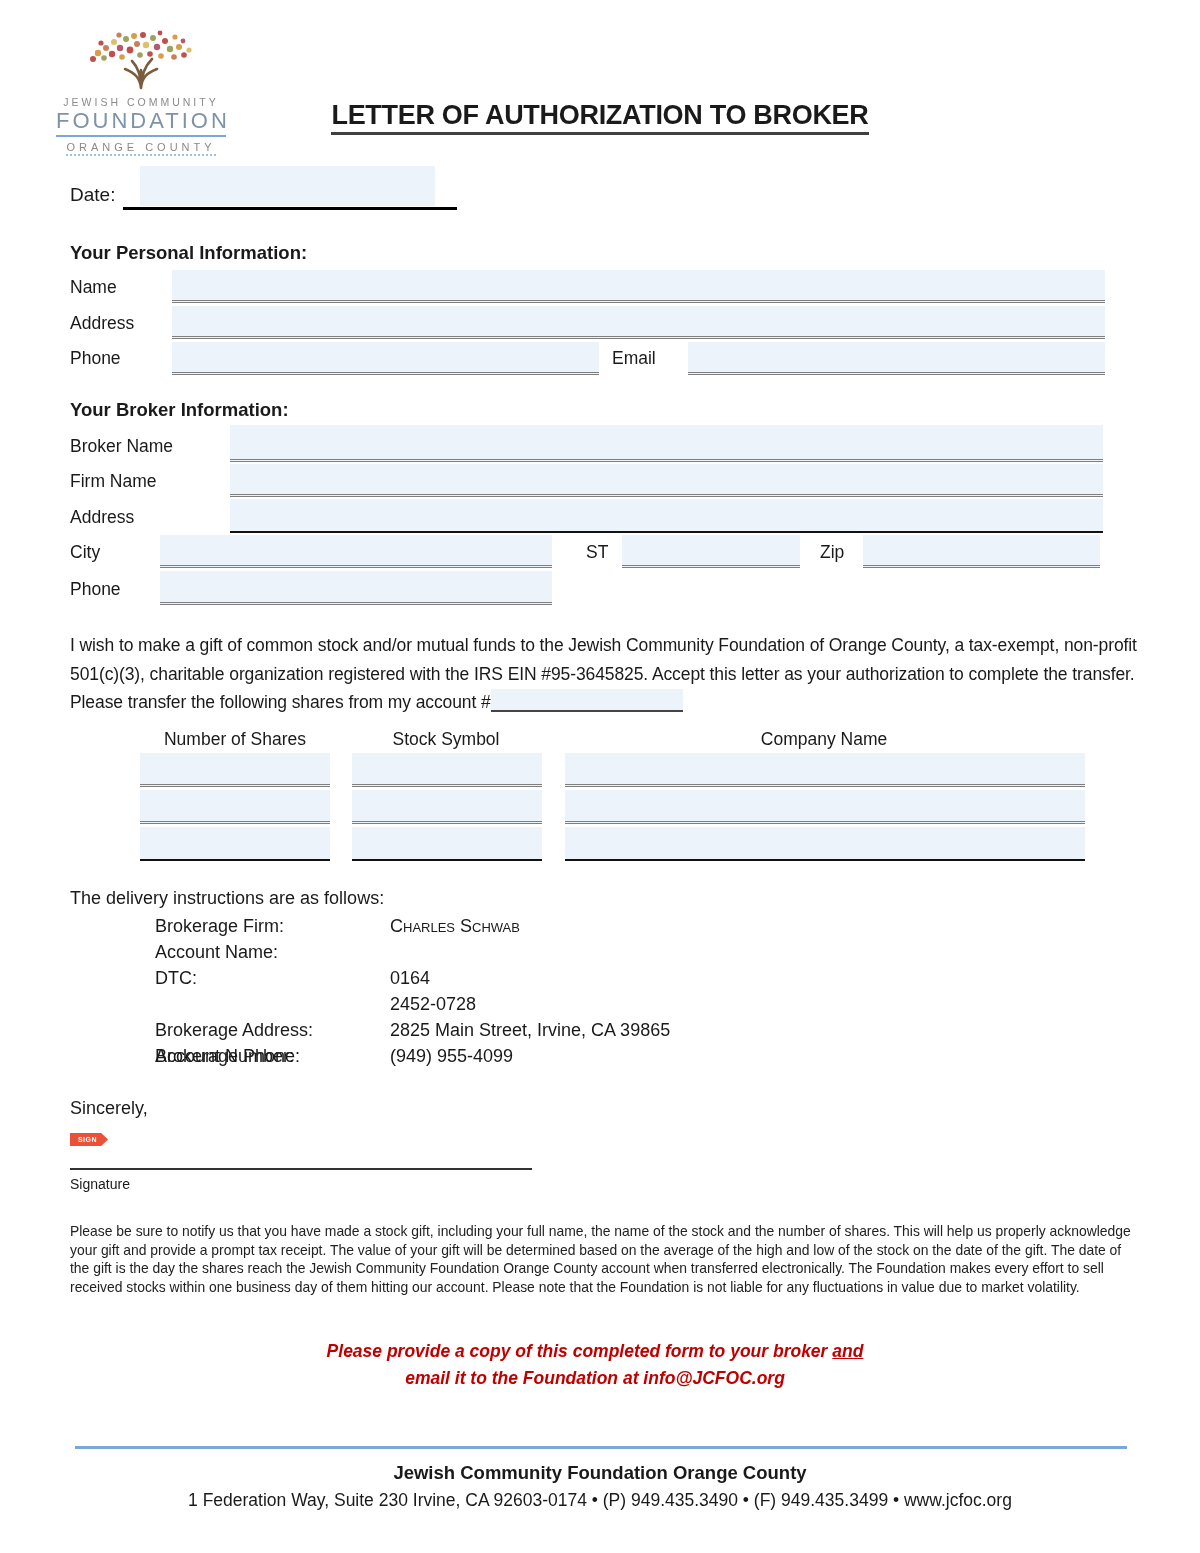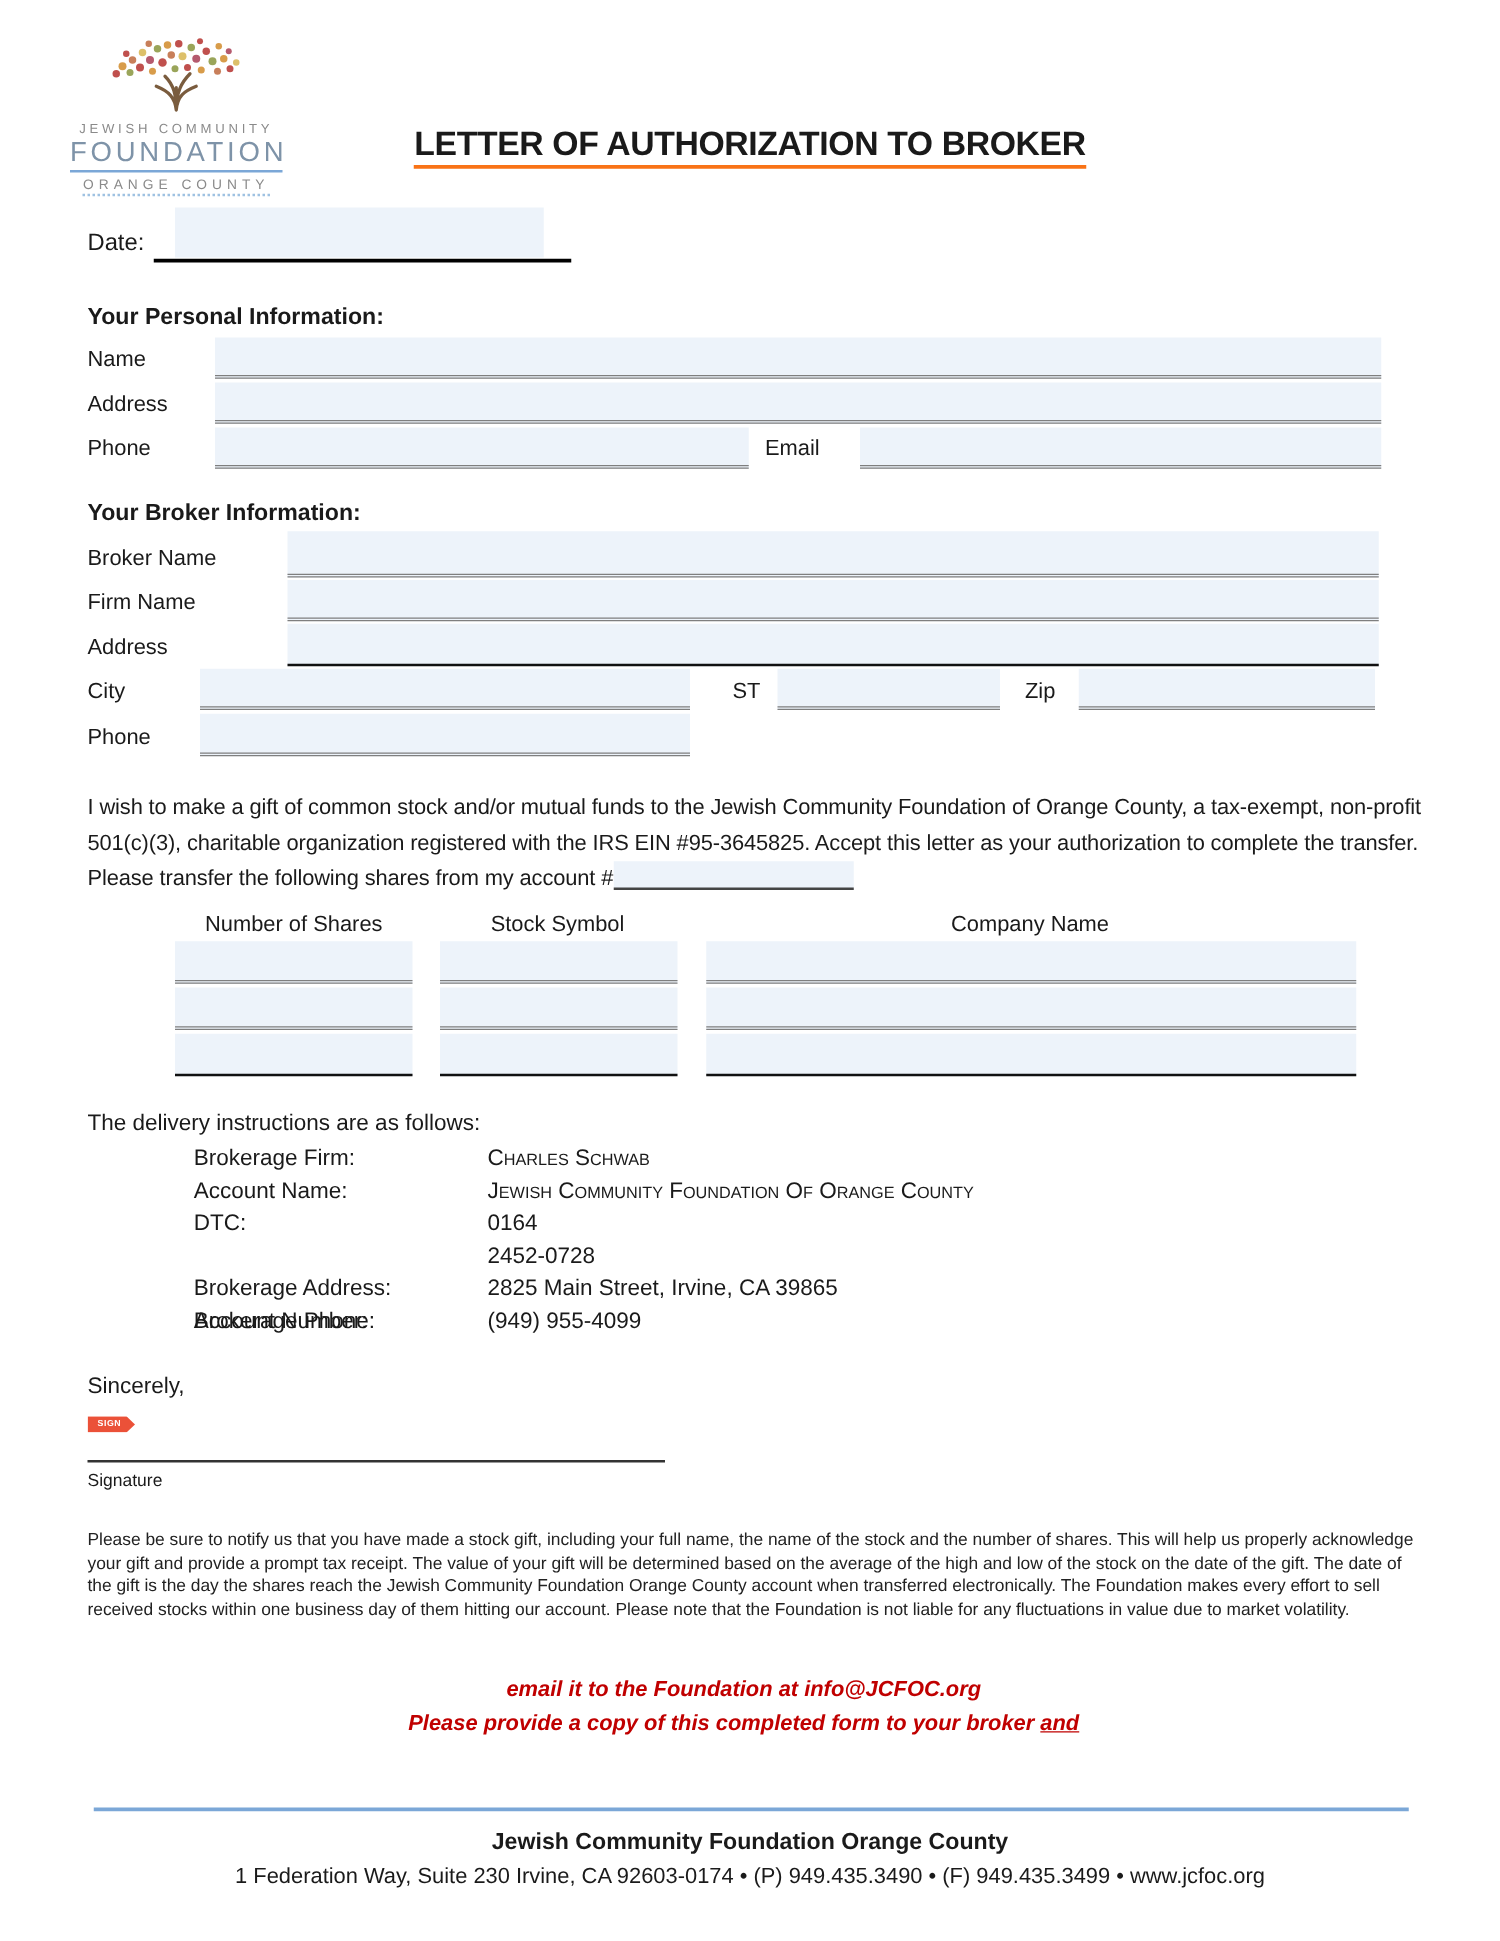--- a/index.html
+++ b/index.html
@@ -7,21 +7,21 @@
         font-family:"Liberation Sans",sans-serif;color:#1a1a1a;}
   
   .logo{position:absolute;left:56px;top:28px;width:170px;text-align:center;}
   .logo-line1{font-size:10.5px;letter-spacing:3px;color:#8a8a8a;margin-top:2px;white-space:nowrap;}
   .logo-line2{font-size:22px;letter-spacing:3px;color:#7E93A8;border-bottom:2px solid #7BA7D7;
               padding-bottom:1px;white-space:nowrap;}
   .logo-line3{font-size:11px;letter-spacing:4px;color:#8a8a8a;margin-top:2px;
               border-bottom:2px dotted #9FC2E2;display:inline-block;padding-bottom:1px;white-space:nowrap;}
   
   .title-wrap{position:absolute;left:150px;top:100px;width:900px;text-align:center;}
-  .title{display:inline-block;font-size:27px;font-weight:bold;border-bottom:3px solid #f97316;
+  .title{display:inline-block;font-size:27px;font-weight:bold;border-bottom:3px solid #404040;
          padding-bottom:1px;letter-spacing:-0.3px;white-space:nowrap;}
   .subtitle{font-size:17px;font-style:italic;margin-top:6px;}
   
   .lbl{position:absolute;font-size:17.5px;white-space:nowrap;text-align:center;}
   .heading{position:absolute;font-size:18.5px;font-weight:bold;white-space:nowrap;}
   
   .field{position:absolute;background:#EDF3FA;border-bottom:3px double #7f7f7f;box-sizing:border-box;}
   .field.black{border-bottom:2.5px solid #111;}
   .date-line{position:absolute;left:123px;top:166px;width:334px;height:41px;border-bottom:3px solid #000;}
   .date-field{position:absolute;left:140px;top:166px;width:295px;height:40px;background:#EDF3FA;}
@@ -153,39 +153,38 @@
 
   <div class="cell last" style="left:140px;top:827px;width:190px;"></div>
   <div class="cell last" style="left:352px;top:827px;width:190px;"></div>
   <div class="cell last" style="left:565px;top:827px;width:520px;"></div>
 
   <div class="lbl" style="left:70px;top:888px;font-size:18px;">The delivery instructions are as follows:</div>
 
   <div class="dl-label" style="top:916px;">Brokerage Firm:</div>
   <div class="dl-value sc" style="top:916px;">Charles Schwab</div>
   <div class="dl-label" style="top:942px;">Account Name:</div>
-  <div class="dl-value sc" style="top:942px;">Jewish Community Foundation Of Orange County</div>
   <div class="dl-label" style="top:968px;">DTC:</div>
   <div class="dl-value" style="top:968px;">0164</div>
   <div class="dl-label" style="top:1046px;">Account Number:</div>
   <div class="dl-value" style="top:994px;">2452-0728</div>
   <div class="dl-label" style="top:1020px;">Brokerage Address:</div>
   <div class="dl-value" style="top:1020px;">2825 Main Street, Irvine, CA 39865</div>
   <div class="dl-label" style="top:1046px;">Brokerage Phone:</div>
   <div class="dl-value" style="top:1046px;">(949) 955-4099</div>
 
   <div class="lbl" style="left:70px;top:1098px;font-size:18px;">Sincerely,</div>
   <div class="sign-tag">SIGN</div>
   <div class="sig-line"></div>
   <div class="sig-label">Signature</div>
 
   <div class="fine">Please be sure to notify us that you have made a stock gift, including your full name, the name of the stock and the number of shares. This will help us properly acknowledge your gift and provide a prompt tax receipt. The value of your gift will be determined based on the average of the high and low of the stock on the date of the gift. The date of the gift is the day the shares reach the Jewish Community Foundation Orange County account when transferred electronically. The Foundation makes every effort to sell received stocks within one business day of them hitting our account. Please note that the Foundation is not liable for any fluctuations in value due to market volatility.</div>
 
   <div class="notice" style="color:#C00000;">
+    <div><span>Please provide a copy of this completed form to your broker </span><span style="text-decoration:underline;">and</span></div>
     <div>email it to the Foundation at info@JCFOC.org</div>
-    <div><span>Please provide a copy of this completed form to your broker </span><span style="text-decoration:underline;">and</span></div>
   </div>
 
   <div class="footer-rule"></div>
   <div class="footer-org">Jewish Community Foundation Orange County</div>
   <div class="footer-addr">1 Federation Way, Suite 230 Irvine, CA 92603-0174 • (P) 949.435.3490 • (F) 949.435.3499 • www.jcfoc.org</div>
 
 </div>
 
 </body></html>

